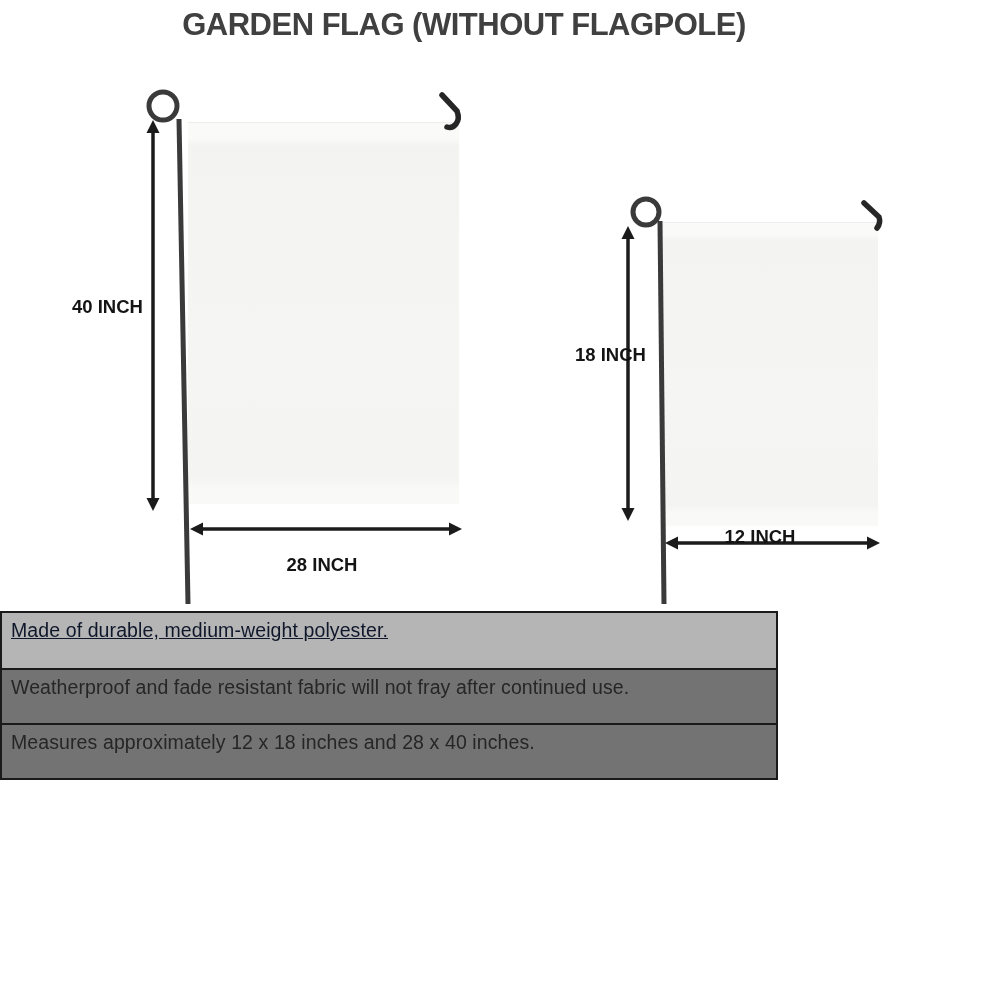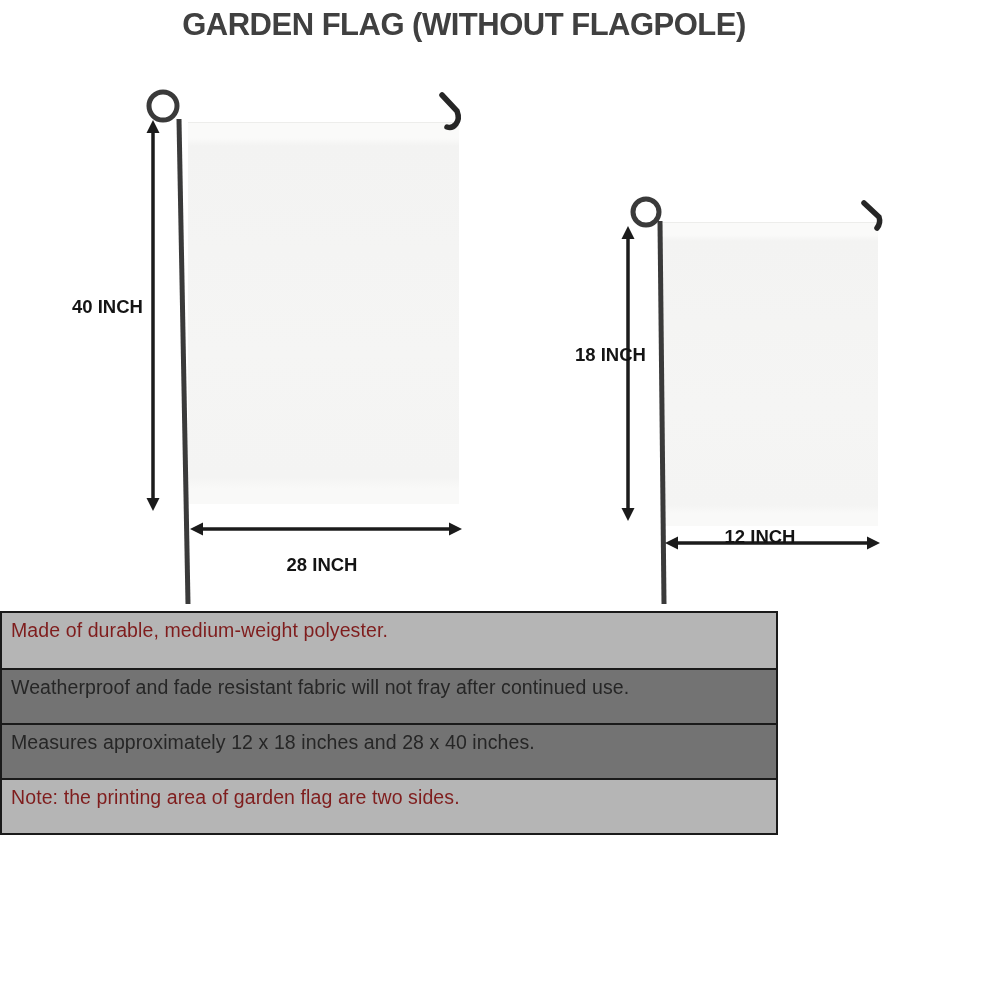--- a/index.html
+++ b/index.html
@@ -35,21 +35,21 @@
   
   .features{
     left:0;top:611px;width:778px;border:2px solid #1a1a1a;background:#ffffff;
     box-sizing:border-box;
   }
   .feature-row{
     height:55px;box-sizing:border-box;padding:6px 10px 0 9px;
     font-size:19.5px;letter-spacing:0.1px;white-space:nowrap;overflow:hidden;
   }
   .feature-row + .feature-row{border-top:2px solid #1a1a1a;}
-  .feature-row.shaded{background:#b5b5b5;color:#7f1d1d;}
+  .feature-row.shaded{background:#b5b5b5;color:#0f172a;text-decoration:underline;}
   .feature-row.plain{background:#737373;color:#262626;}
 </style>
 </head>
 <body>
 
 <div class="abs title-wrap">
   <div class="title-line">GARDEN FLAG (WITHOUT FLAGPOLE)</div>
 </div>
 
 <div class="abs flag flag-large"></div>
@@ -94,14 +94,13 @@
 
 <div class="abs dim-label lbl-40">40 INCH</div>
 <div class="abs dim-label lbl-28">28 INCH</div>
 <div class="abs dim-label lbl-18">18 INCH</div>
 <div class="abs dim-label lbl-12">12 INCH</div>
 
 <div class="abs features">
   <div class="feature-row shaded">Made of durable, medium-weight polyester.</div>
   <div class="feature-row plain">Weatherproof and fade resistant fabric will not fray after continued use.</div>
   <div class="feature-row plain">Measures approximately 12 x 18 inches and 28 x 40 inches.</div>
-  <div class="feature-row shaded">Note: the printing area of garden flag are two sides.</div>
 </div>
 
 </body></html>

